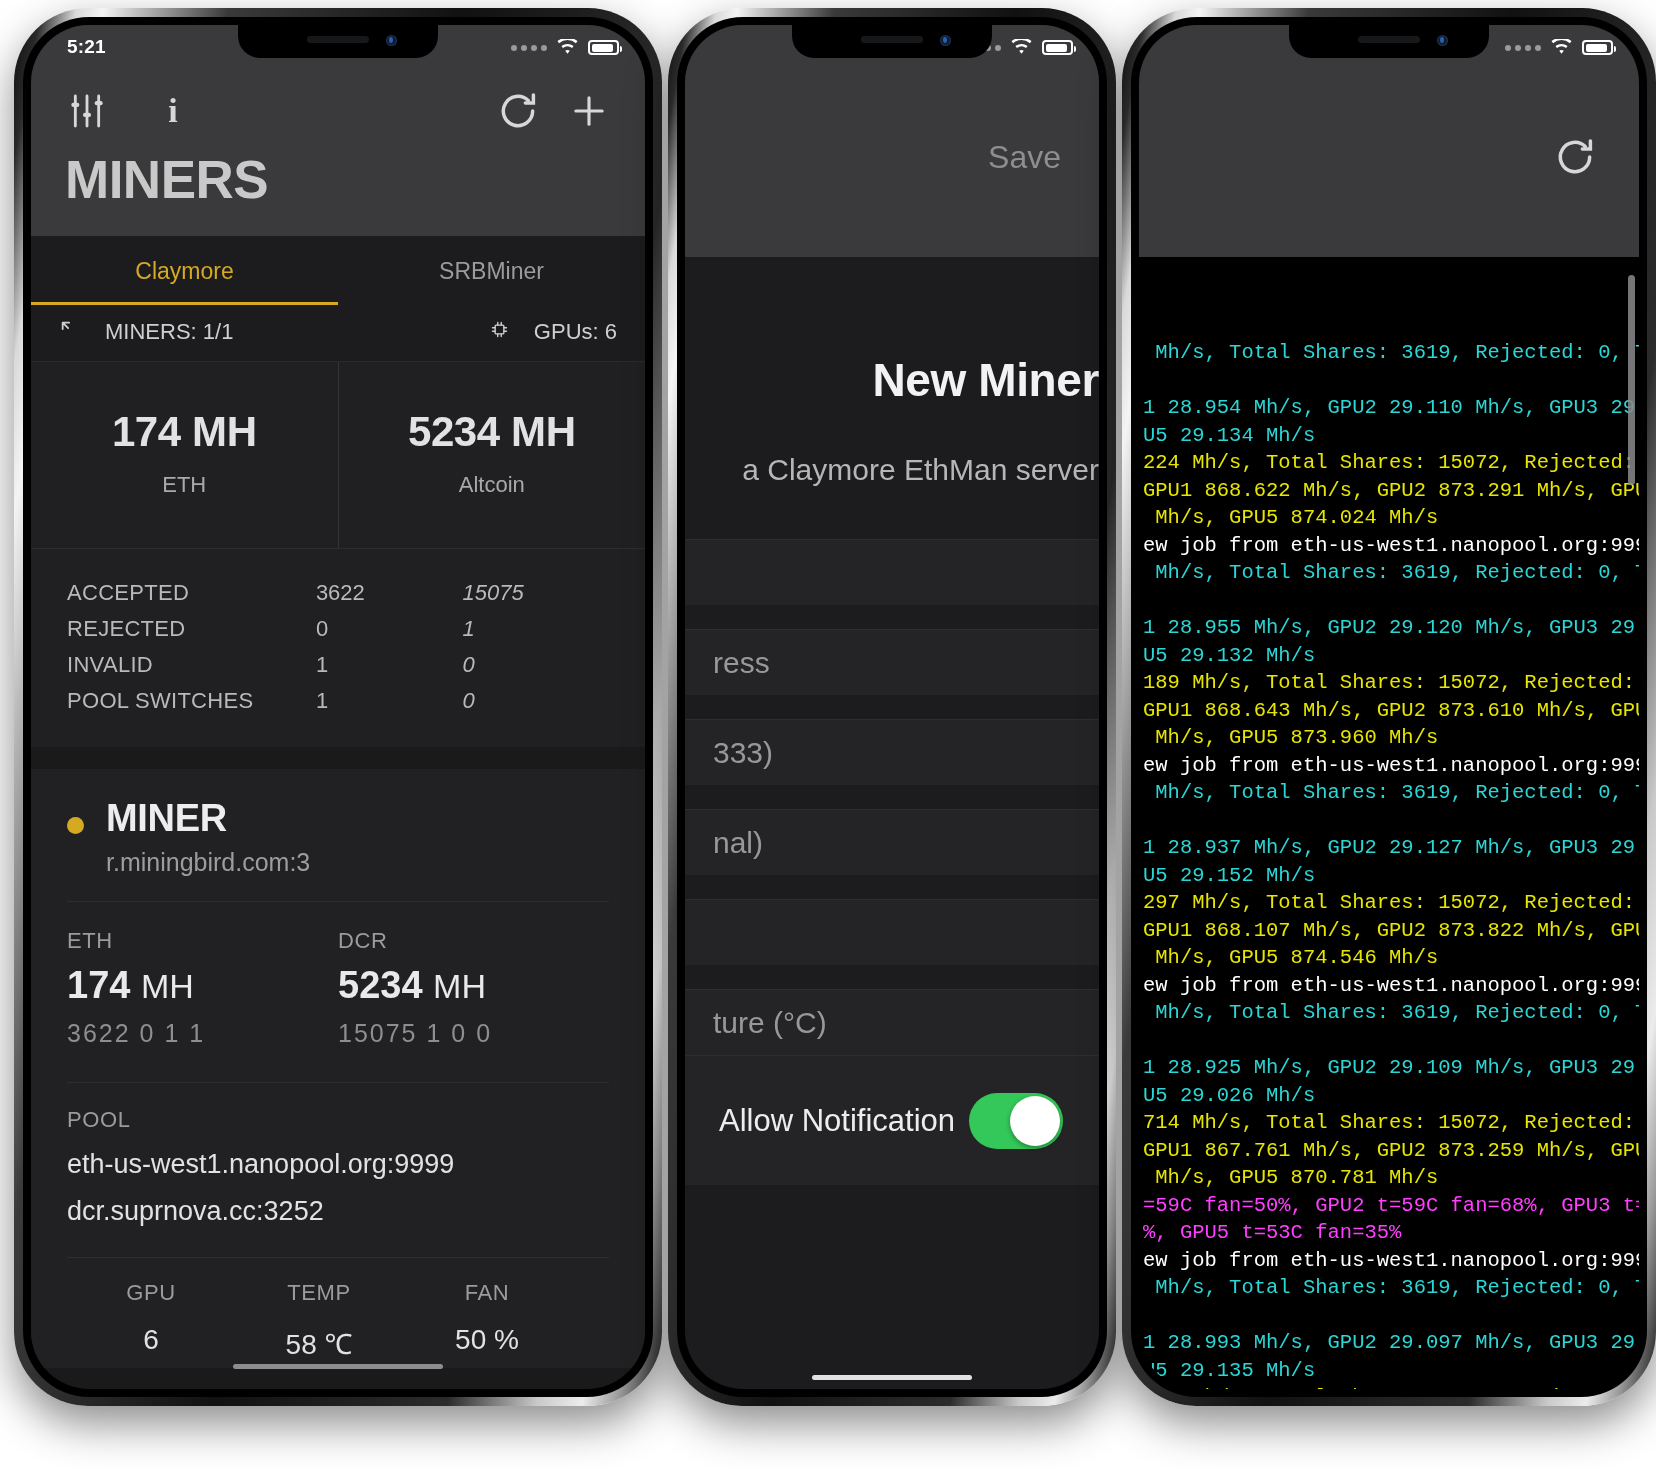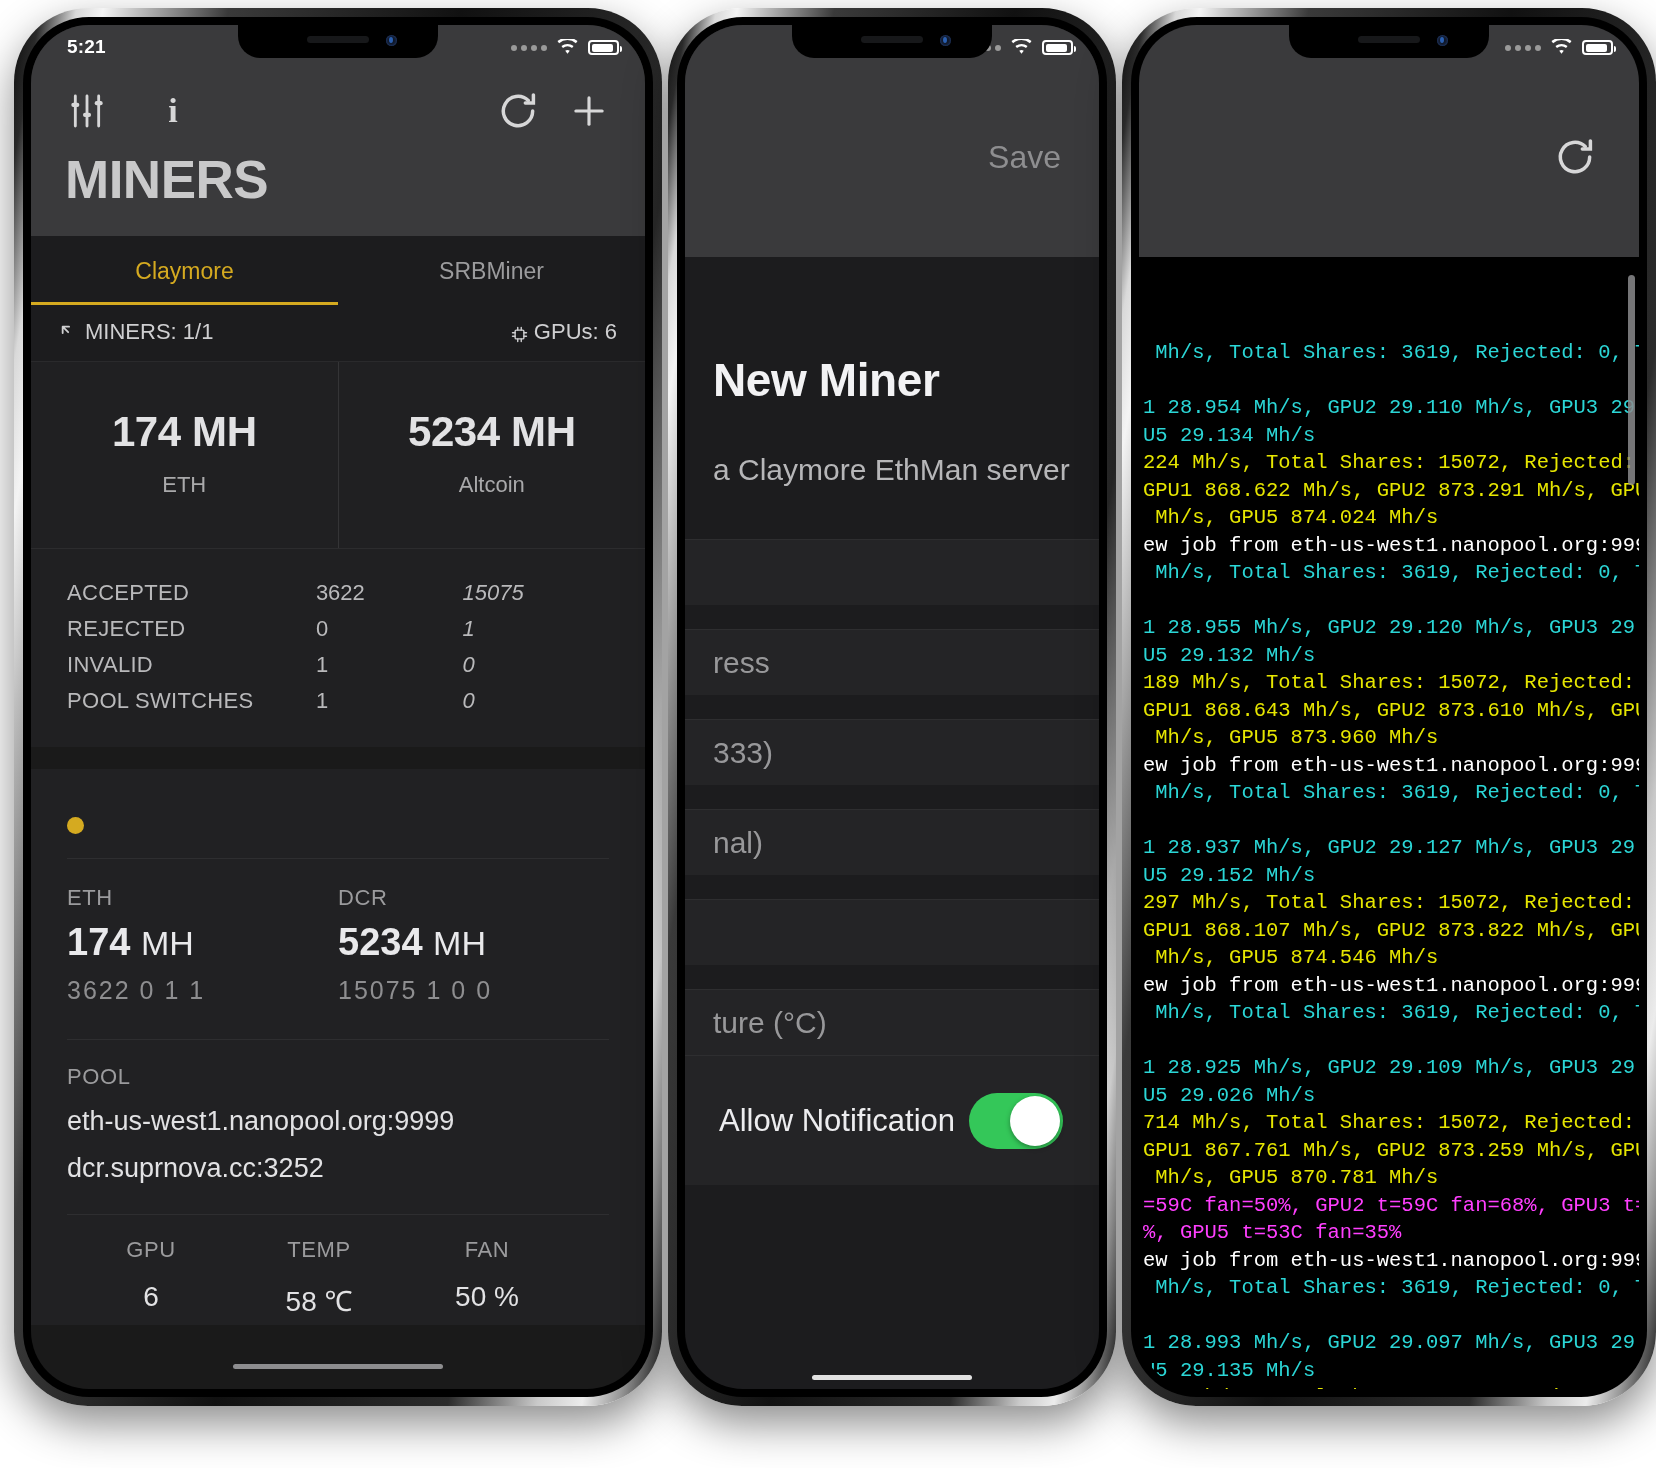--- a/index.html
+++ b/index.html
@@ -67,21 +67,21 @@
     padding:0 34px 30px 34px;line-height:1;}
 
   .tabs{display:flex;background:#1c1c1e;}
   .tab{flex:1;text-align:center;padding:22px 0 20px;font-size:23px;color:#9b9b9d;position:relative;}
   .tab.active{color:#d5aa20;}
   .tab.active::after{content:"";position:absolute;left:0;right:0;bottom:0;height:3px;background:#d5aa20;}
 
   .summarybar{display:flex;align-items:center;justify-content:space-between;
     background:#1c1c1e;padding:14px 28px 16px;border-bottom:1px solid #2a2a2c;}
   .summarybar span{font-size:22px;color:#cfcfd1;}
-  .sumleft,.sumright{display:flex;align-items:flex-end;gap:4px;}
+  .sumleft,.sumright{display:flex;align-items:flex-start;gap:24px;}
 
   .hashrow{display:flex;background:#202022;border-bottom:1px solid #2c2c2e;}
   .hashcell{flex:1;padding:46px 0 50px;text-align:center;}
   .hashcell + .hashcell{border-left:1px solid #343436;}
   .hashval{font-size:42px;font-weight:700;color:#e2e2e4;letter-spacing:-.4px;}
   .hashlbl{font-size:22px;color:#a9a9ab;margin-top:16px;}
 
   .statblock{background:#202022;padding:26px 36px 28px;}
   .statline{display:flex;font-size:22px;color:#b9b9bb;padding:5px 0;}
   .statline .k{width:260px;letter-spacing:.3px;}
@@ -115,21 +115,21 @@
   .gputot{display:flex;padding:22px 0 6px;}
   .gputot .c{width:168px;text-align:center;}
   .gputot .c .t{font-size:22px;color:#9b9b9d;letter-spacing:.6px;}
   .gputot .c .v{font-size:28px;color:#e2e2e4;margin-top:18px;}
 
   .scrollpill{position:absolute;bottom:20px;left:50%;transform:translateX(-50%);
     width:210px;height:5px;border-radius:3px;background:#8d8d8f;z-index:39;}
 
   
   #phoneB{left:668px;top:8px;width:448px;height:1398px;}
-  #phoneB .screen{background:#1c1c1e;}
+  #phoneB .screen{background:#1c1c1e;text-align:right;}
   .bHeader{background:#3a3a3c;height:232px;position:relative;}
   .bSave{position:absolute;right:38px;top:114px;font-size:32px;color:#8e8e90;}
   .bTitle{font-size:46px;font-weight:700;color:#f2f2f4;padding:96px 0 0 28px;letter-spacing:-.4px;}
   .bSubtitle{font-size:30px;color:#b6b6b8;padding:46px 0 0 28px;}
   .bFormTop{height:52px;background:#1c1c1e;}
   .bField{height:66px;background:#242426;border-top:1px solid #2e2e30;
     display:flex;align-items:center;padding-left:28px;}
   .bField .ph{font-size:30px;color:#98989a;}
   .bSpacer{height:24px;background:#1c1c1e;}
   .bToggleRow{height:130px;background:#242426;border-top:1px solid #2e2e30;
@@ -279,20 +279,24 @@
           <span class="v1">1</span>
           <span class="v2">0</span>
         </div>
       </div>
 
       <div class="gapbar"></div>
 
       <div class="minercard">
         <div class="mc-head">
           <span class="dot"></span>
+          <div>
+            <div class="mc-name">MINER</div>
+            <div class="mc-host">r.miningbird.com:3</div>
+          </div>
         </div>
         <div class="hr"></div>
 
         <div class="coins">
           <div class="coin">
             <div class="coin-lbl">ETH</div>
             <div class="coin-val">
               <b>174</b>
               <span>MH</span>
             </div>

